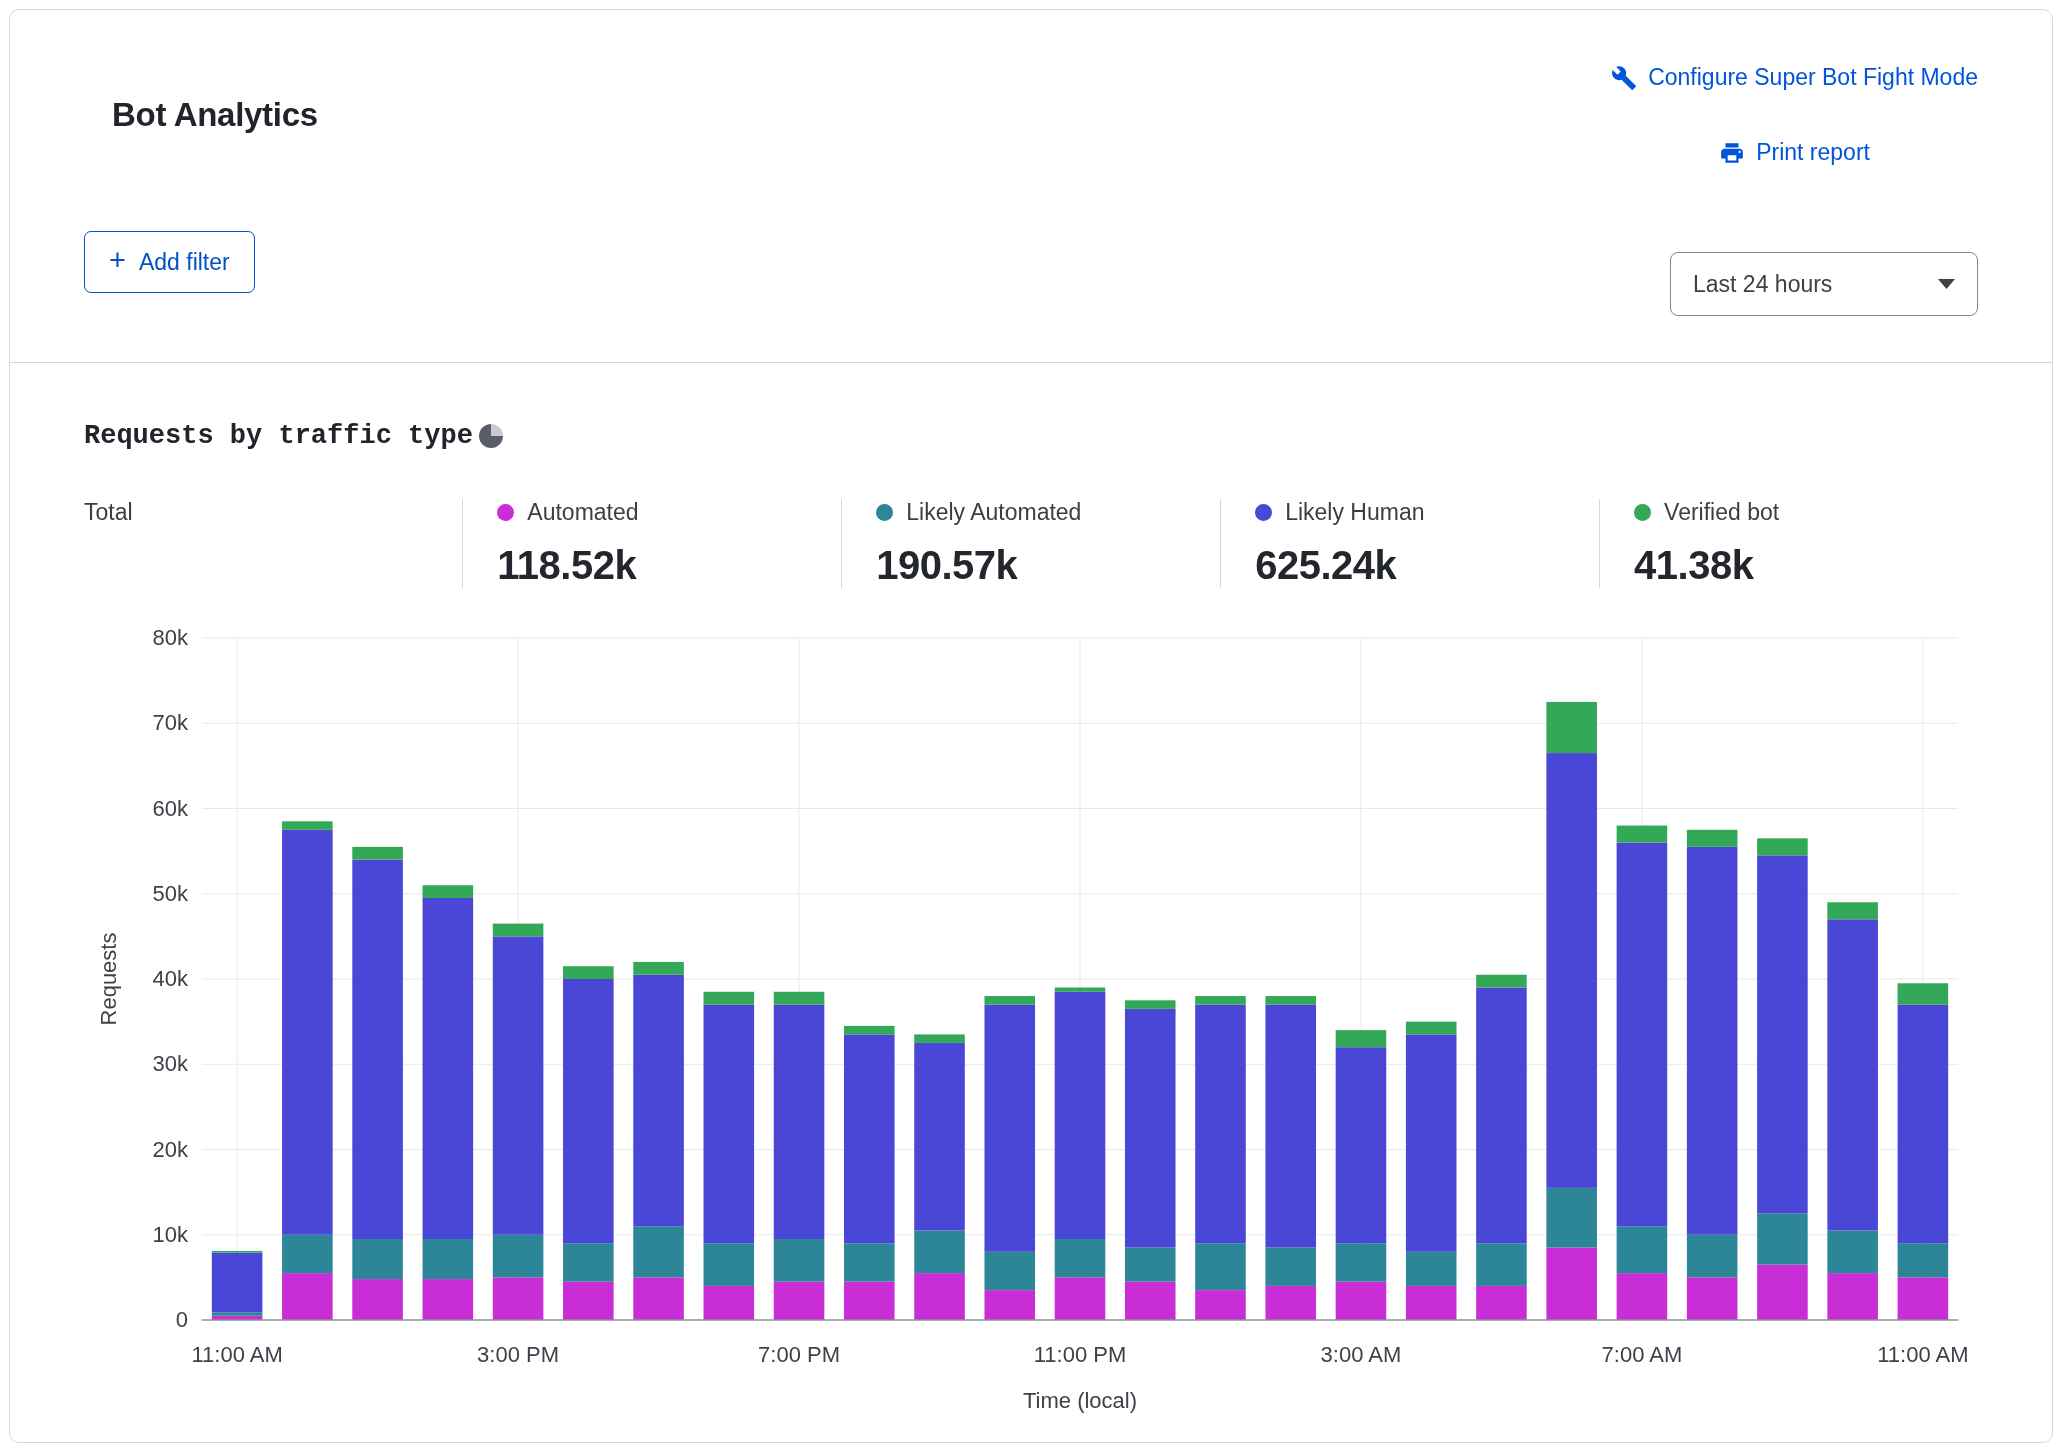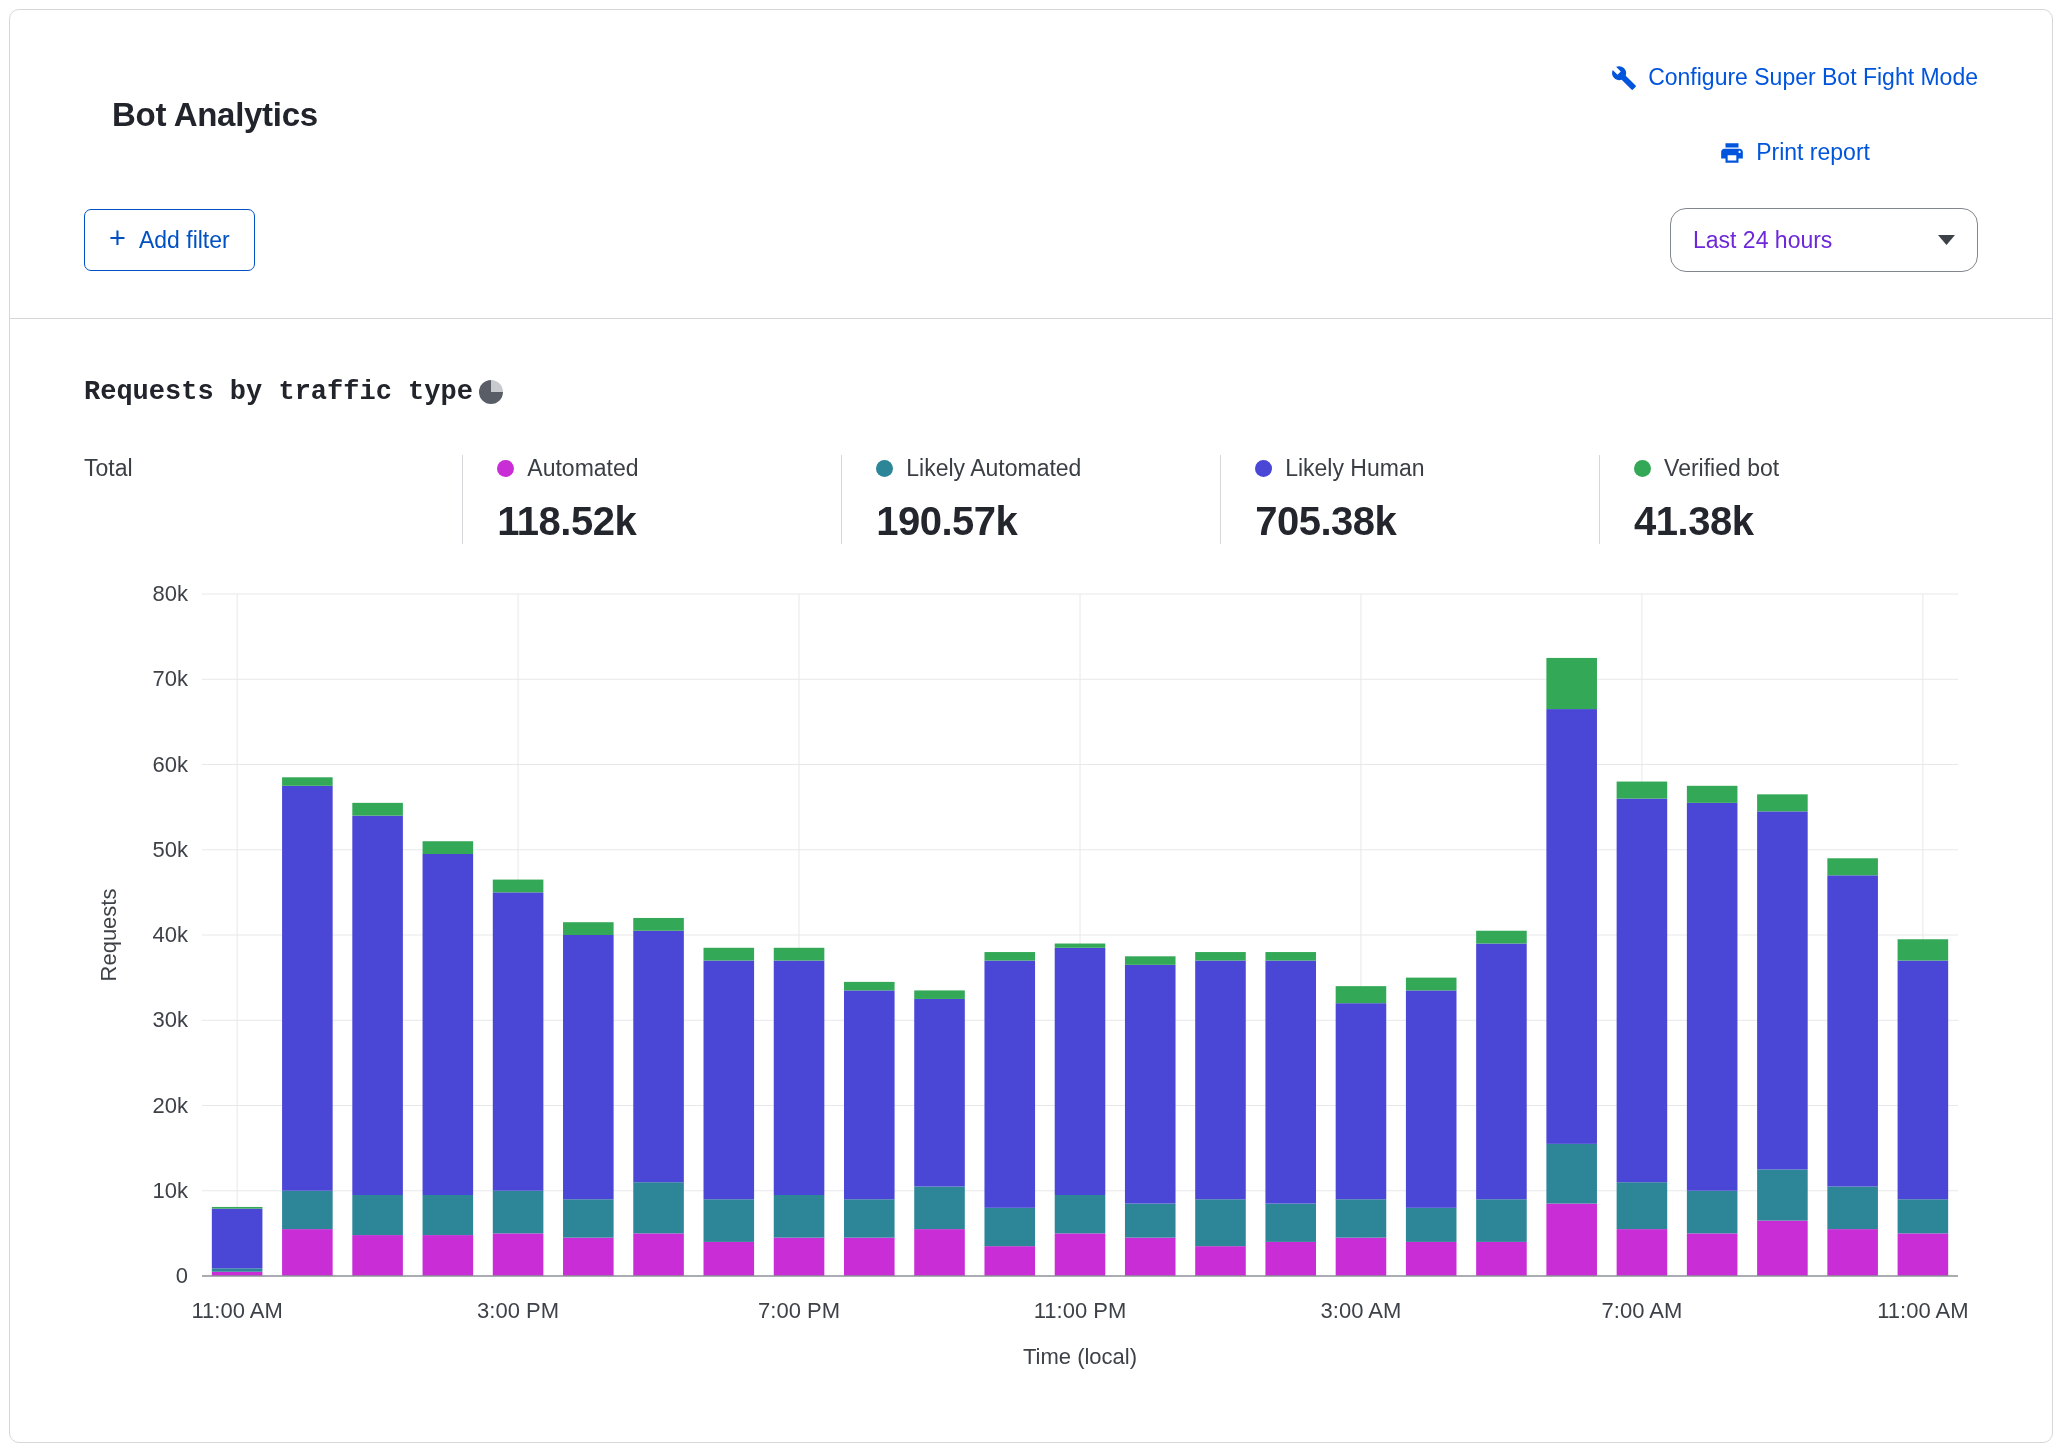--- a/index.html
+++ b/index.html
@@ -59,26 +59,27 @@
     border-radius: 7px;
     color: #0051C3;
     font-size: 23px;
     font-family: inherit;
     cursor: pointer;
   }
   .plus-glyph { font-size: 29px; line-height: 1; font-weight: 400; margin-top: -3px; }
   .select {
     width: 308px; height: 64px;
     border: 1px solid #82868d;
-    border-radius: 16px;
+    border-radius: 8px;
     background: #fff;
     display: flex; align-items: center; justify-content: space-between;
     padding: 0 22px;
-    font-size: 23px; color: #6d28d9;
+    font-size: 23px; color: #404040;
     cursor: pointer;
+    margin-top: 44px;
   }
   .divider {
     height: 1px; background: #d5d7da;
     margin: 46px -74px 0 -74px;
   }
   .section-row { display: flex; align-items: center; gap: 6px; margin-top: 58px; font-family: Liberation Mono, monospace; }
   .section-title { margin: 0; font-size: 27px; font-weight: 700; color: #21242b; }
   .pie-icon {
     width: 24px; height: 24px; border-radius: 50%;
     background: conic-gradient(#c7cbd0 0 25%, #595e66 25% 100%);
@@ -160,21 +161,21 @@
           <span class="dot" style="background: rgb(44, 134, 152);"></span>
           <span>Likely Automated</span>
         </div>
         <div class="stat-value">190.57k</div>
       </div>
       <div class="stat">
         <div class="stat-label-row">
           <span class="dot" style="background: rgb(74, 70, 214);"></span>
           <span>Likely Human</span>
         </div>
-        <div class="stat-value">705.38k</div>
+        <div class="stat-value">625.24k</div>
       </div>
       <div class="stat">
         <div class="stat-label-row">
           <span class="dot" style="background: rgb(51, 168, 87);"></span>
           <span>Verified bot</span>
         </div>
         <div class="stat-value">41.38k</div>
       </div>
     </div>
 

